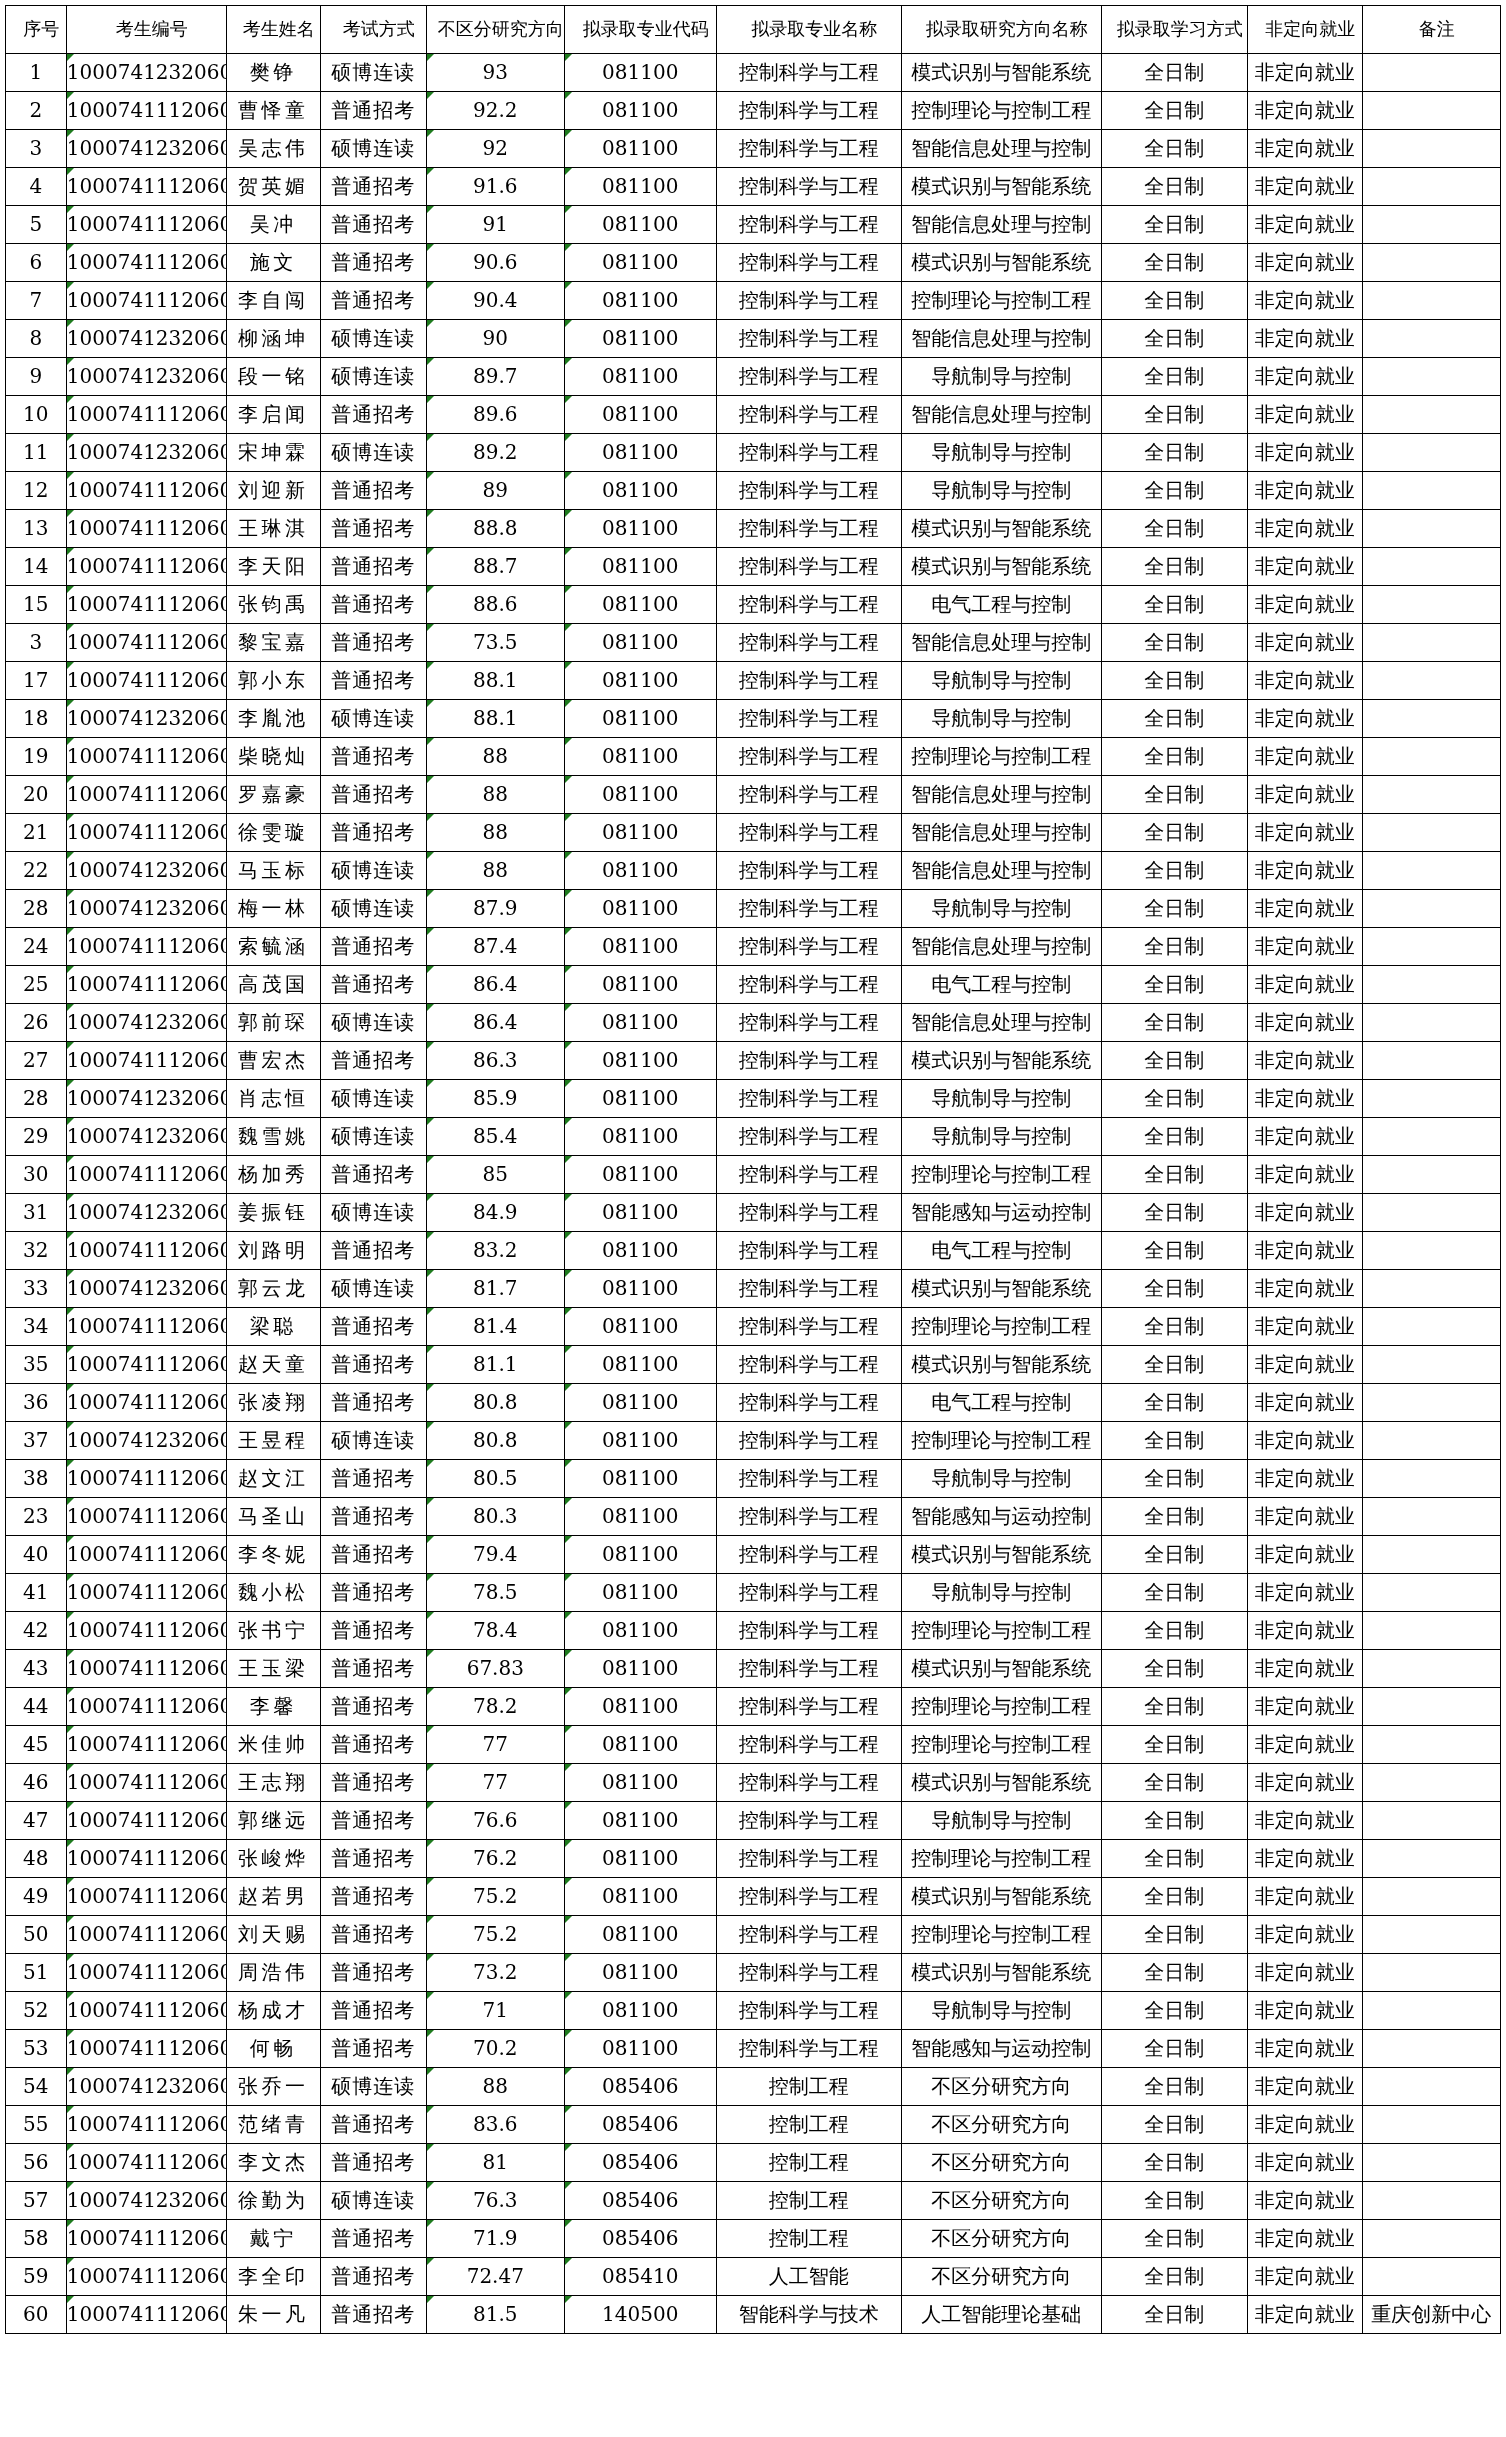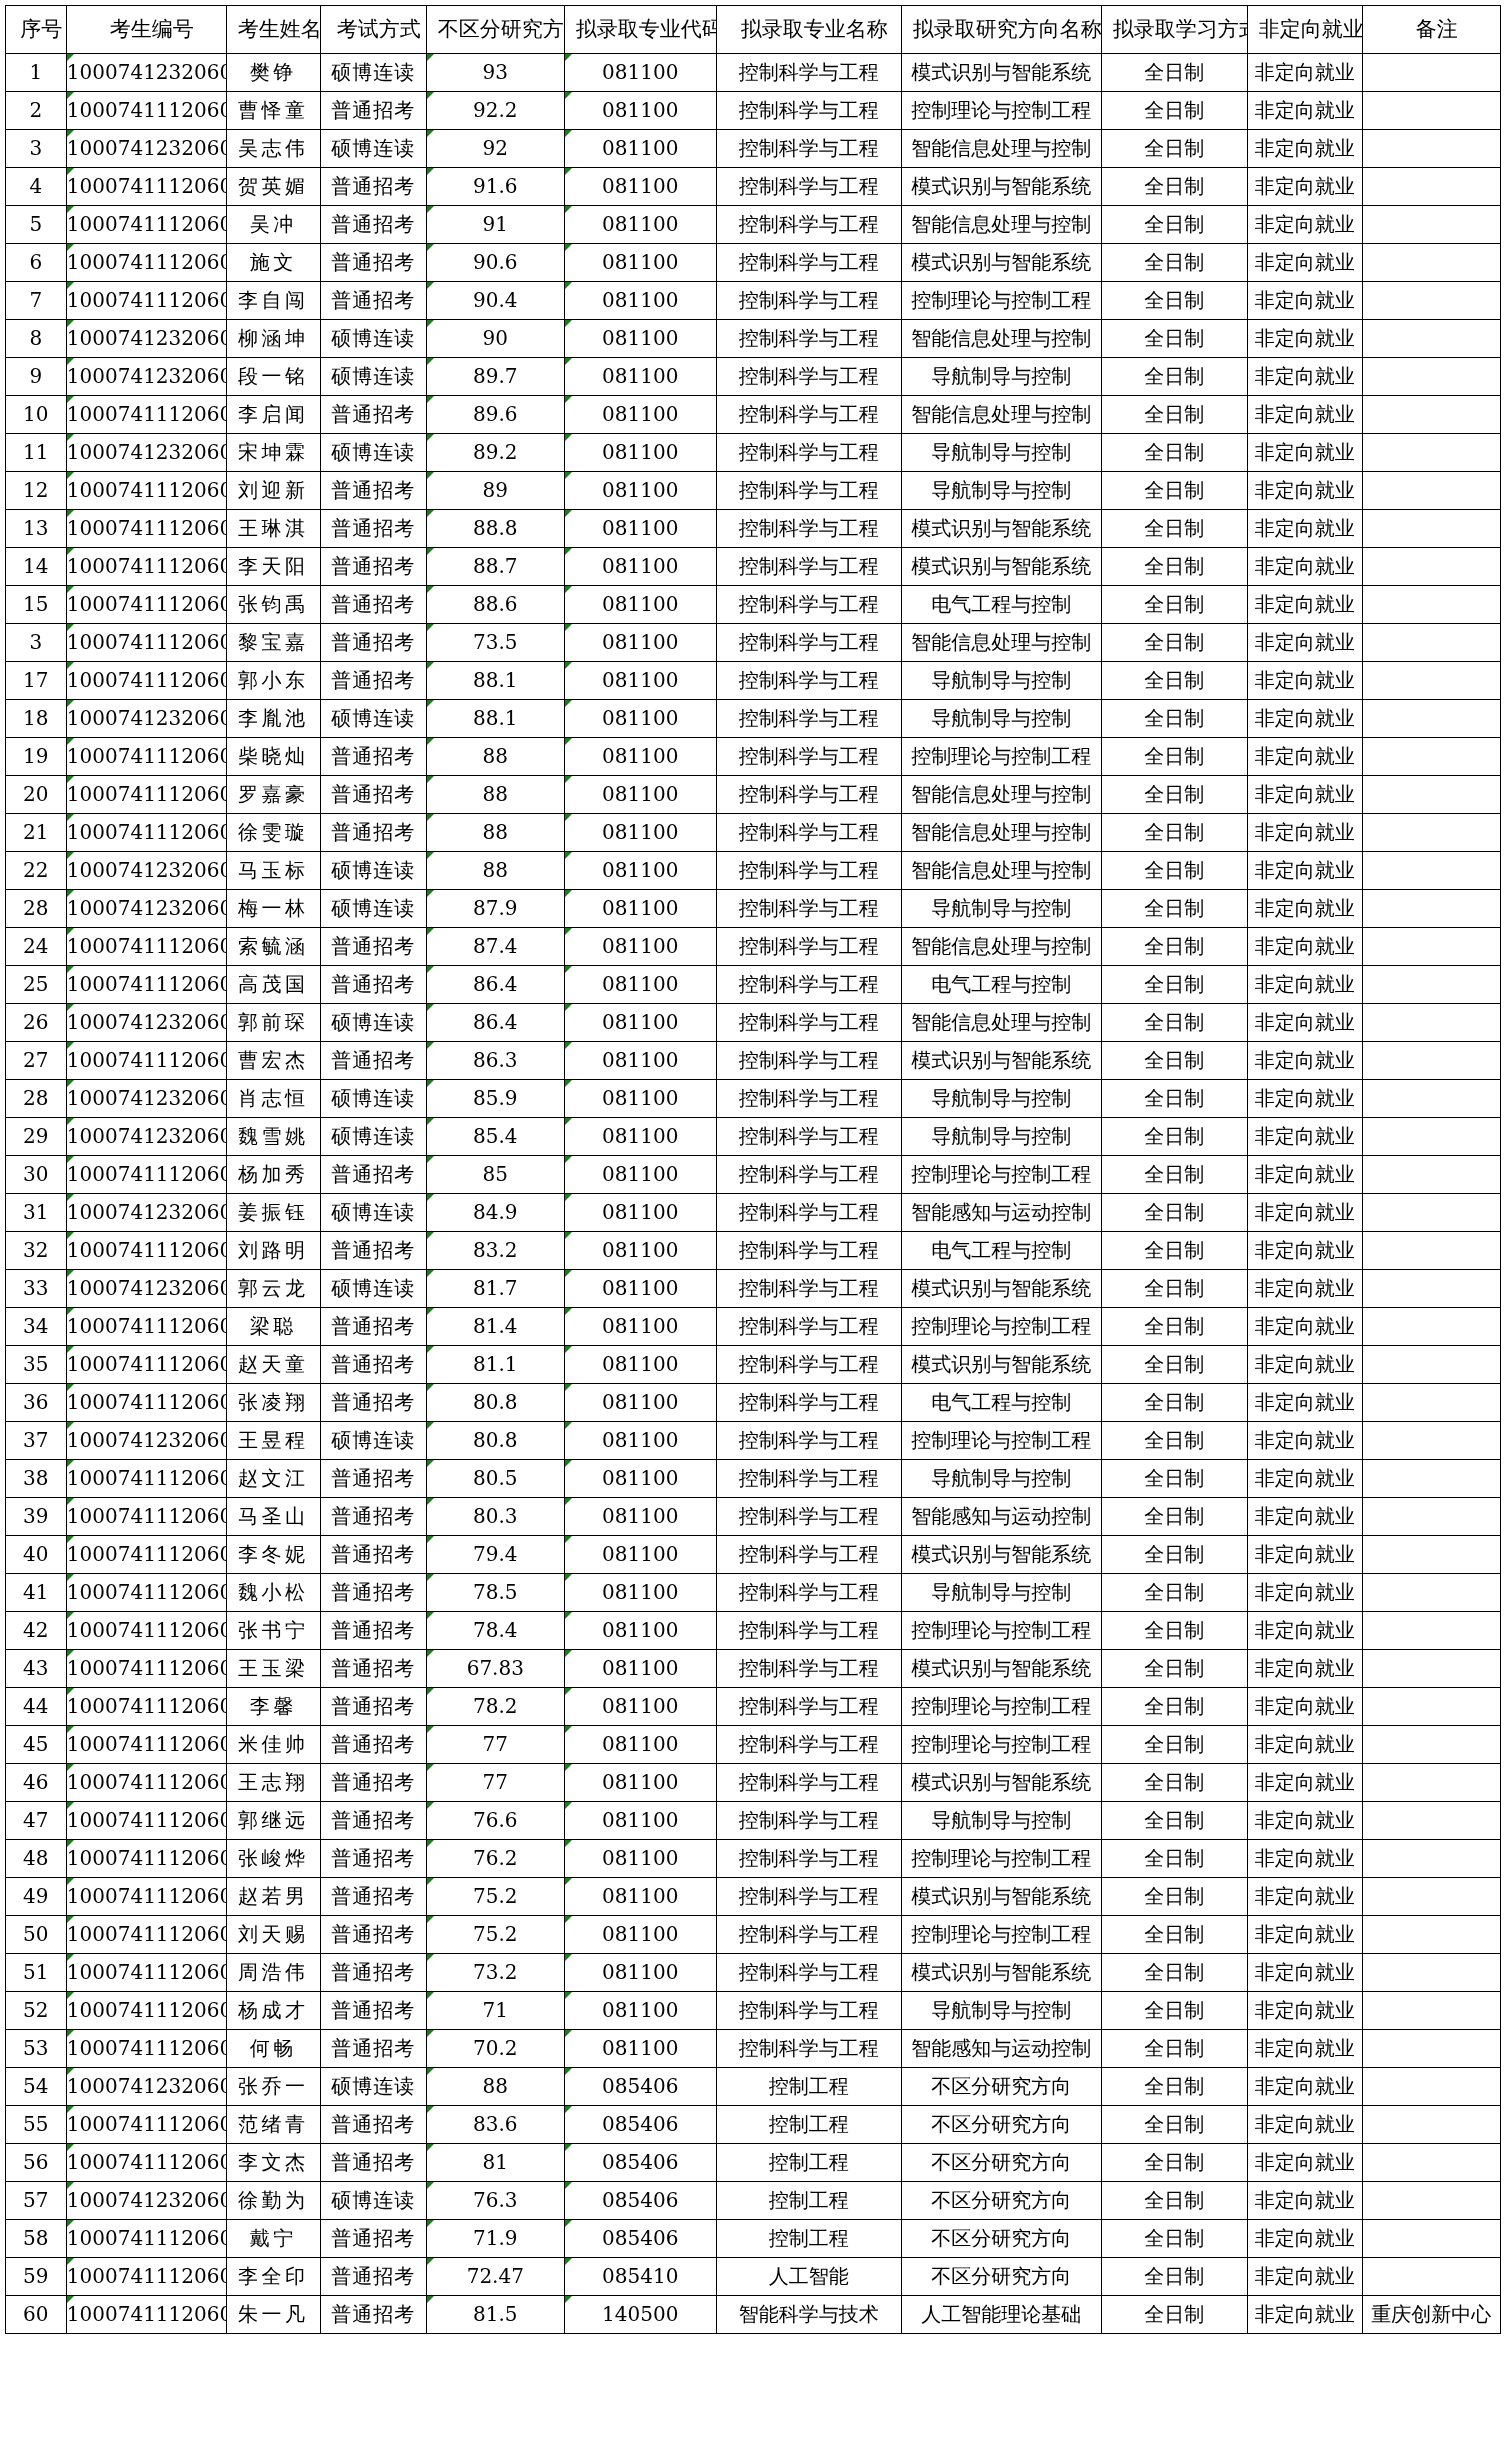--- a/index.html
+++ b/index.html
@@ -24,21 +24,21 @@
     text-align: center;
     vertical-align: middle;
     padding: 0;
     position: relative;
     overflow: hidden;
     white-space: nowrap;
     font-weight: normal;
   }
   #admission-table thead th {
     height: 47px;
-    font-size: 21px;
+    font-size: 18px;
     padding-left: 11px;
   }
   #admission-table tbody td {
     height: 37px;
     font-size: 20px;
   }
   td.col-name { letter-spacing: 0.18em; }
   td.col-exam_method { letter-spacing: 0.05em; }
   .flag {
     position: absolute;
@@ -572,21 +572,21 @@
         <td class="col-exam_method"><span>普通招考</span></td>
         <td class="col-score"><span class="flag" style="border-top-color: rgb(30, 123, 30);"></span><span>80.5</span></td>
         <td class="col-major_code"><span class="flag" style="border-top-color: rgb(30, 123, 30);"></span><span>081100</span></td>
         <td class="col-major_name"><span>控制科学与工程</span></td>
         <td class="col-direction"><span>导航制导与控制</span></td>
         <td class="col-study_mode"><span>全日制</span></td>
         <td class="col-category"><span>非定向就业</span></td>
         <td class="col-remark"><span></span></td>
       </tr>
       <tr>
-        <td class="col-index"><span>39</span></td>
+        <td class="col-index"><span>23</span></td>
         <td class="col-candidate_id"><span class="flag" style="border-top-color: rgb(30, 123, 30);"></span><span>100074111206049</span></td>
         <td class="col-name"><span>马圣山</span></td>
         <td class="col-exam_method"><span>普通招考</span></td>
         <td class="col-score"><span class="flag" style="border-top-color: rgb(30, 123, 30);"></span><span>80.3</span></td>
         <td class="col-major_code"><span class="flag" style="border-top-color: rgb(30, 123, 30);"></span><span>081100</span></td>
         <td class="col-major_name"><span>控制科学与工程</span></td>
         <td class="col-direction"><span>智能感知与运动控制</span></td>
         <td class="col-study_mode"><span>全日制</span></td>
         <td class="col-category"><span>非定向就业</span></td>
         <td class="col-remark"><span></span></td>

